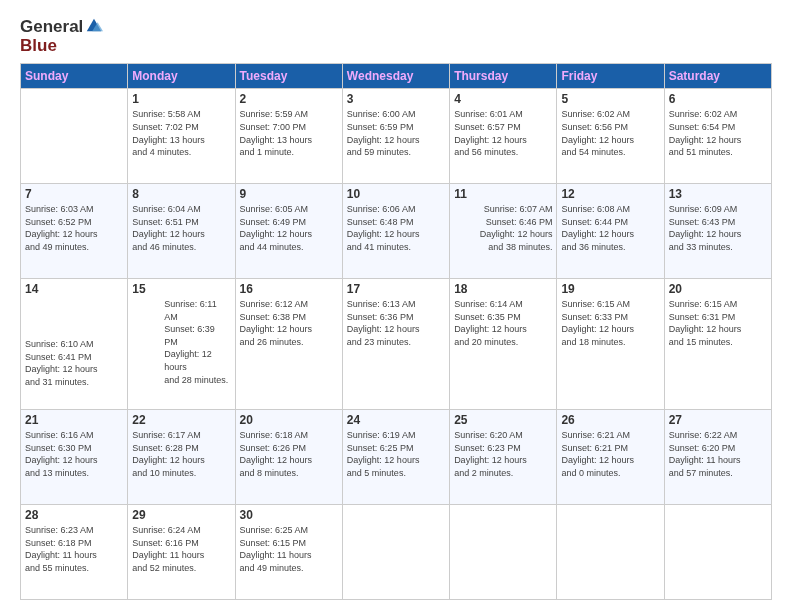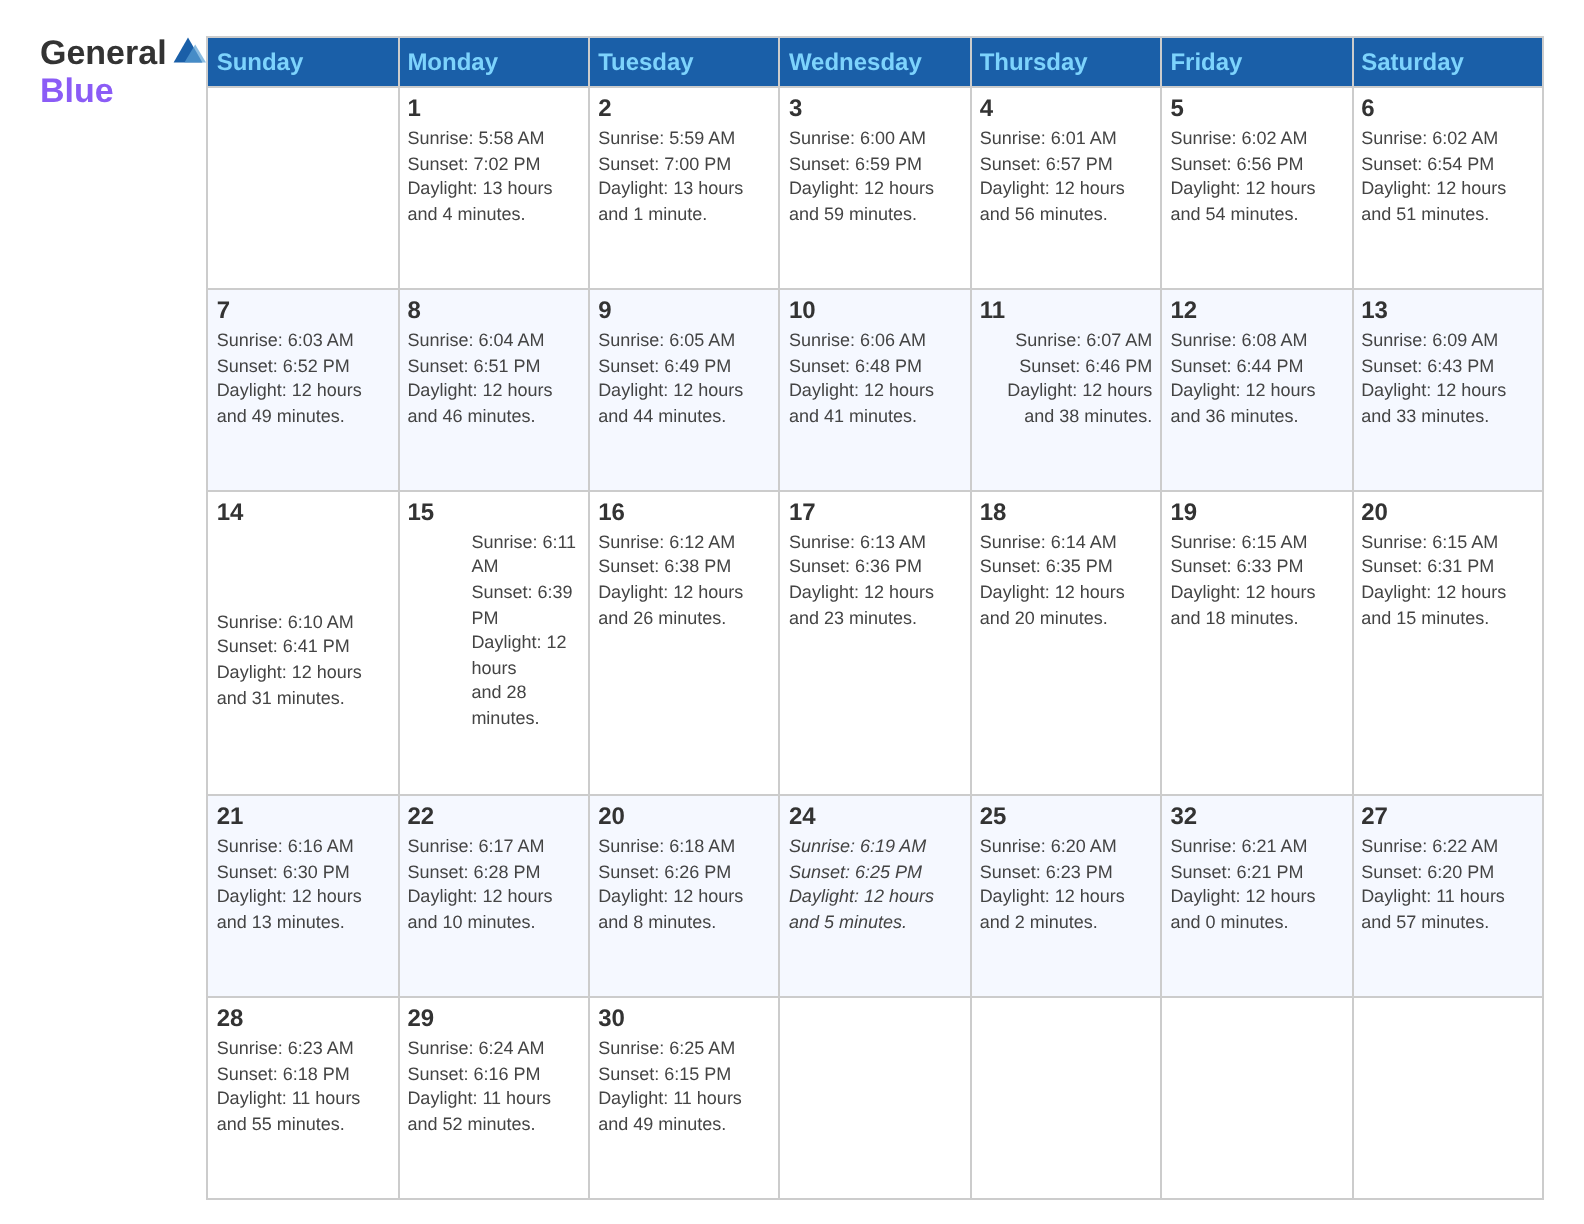--- a/index.html
+++ b/index.html
@@ -8,21 +8,21 @@
       height: 612px;
       font-family: Arial, sans-serif;
       background: #fff;
       overflow: hidden;
     }
     .page {
       width: 792px;
       height: 612px;
       padding: 18px 20px 12px 20px;
       display: flex;
-      flex-direction: row;
+      flex-direction: column;
     }
     .header {
       display: flex;
       justify-content: space-between;
       align-items: flex-start;
       margin-bottom: 8px;
     }
     .logo {
       display: flex;
       align-items: center;
@@ -54,21 +54,21 @@
       color: #555;
     }
     .calendar-table {
       width: 100%;
       border-collapse: collapse;
       flex: 1;
       table-layout: fixed;
     }
     .calendar-table th {
       background: #1a5fa8;
-      color: #7dd3fc;
+      color: #f0abfc;
       font-size: 12px;
       font-weight: bold;
       padding: 5px 4px;
       text-align: left;
       border: 1px solid #ccc;
     }
     .calendar-table td {
       border: 1px solid #ccc;
       vertical-align: top;
       padding: 3px 4px;
@@ -101,21 +101,21 @@
   <div class="header">
     <div class="logo">
       <div>
         <div style="display:flex;align-items:center;">
           <span class="logo-text" style="color:#333;font-size:17px;font-weight:bold;">General</span>
           <svg class="logo-icon" viewBox="0 0 20 18" width="20" height="18">
             <polygon points="2,16 10,2 18,16" fill="#1a5fa8"></polygon>
             <polygon points="8,16 14,6 20,16" fill="#5a9fd4" opacity="0.7"></polygon>
           </svg>
         </div>
-        <span class="logo-text" style="color:#8b5cf6;font-size:17px;font-weight:bold;">Blue</span>
+        <span class="logo-text" style="color:#7f1d1d;font-size:17px;font-weight:bold;">Blue</span>
       </div>
     </div>
     <div class="title-block">
       <div class="month-title"></div>
       <div class="location"></div>
     </div>
   </div>
 
   <table class="calendar-table">
     <thead>
@@ -294,34 +294,34 @@
           </td>
           <td>
             <span class="day-number">20</span>
             <div class="day-info" style="white-space: pre-line;">Sunrise: 6:18 AM
 Sunset: 6:26 PM
 Daylight: 12 hours
 and 8 minutes.</div>
           </td>
           <td>
             <span class="day-number">24</span>
-            <div class="day-info" style="white-space: pre-line; font-style: italic;">Sunrise: 6:19 AM
+            <div class="day-info" style="white-space: pre-line;">Sunrise: 6:19 AM
 Sunset: 6:25 PM
 Daylight: 12 hours
 and 5 minutes.</div>
           </td>
           <td>
             <span class="day-number">25</span>
             <div class="day-info" style="white-space: pre-line;">Sunrise: 6:20 AM
 Sunset: 6:23 PM
 Daylight: 12 hours
 and 2 minutes.</div>
           </td>
           <td>
-            <span class="day-number">32</span>
+            <span class="day-number">26</span>
             <div class="day-info" style="white-space: pre-line;">Sunrise: 6:21 AM
 Sunset: 6:21 PM
 Daylight: 12 hours
 and 0 minutes.</div>
           </td>
           <td>
             <span class="day-number">27</span>
             <div class="day-info" style="white-space: pre-line;">Sunrise: 6:22 AM
 Sunset: 6:20 PM
 Daylight: 11 hours

